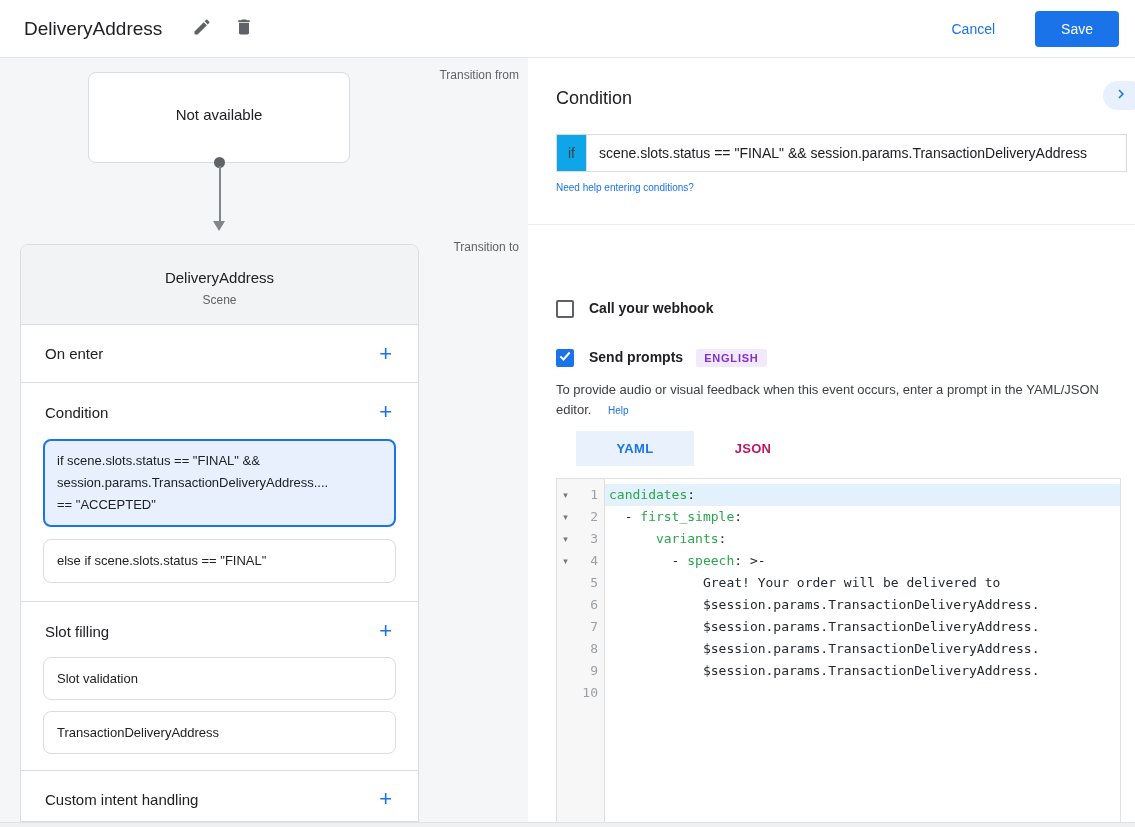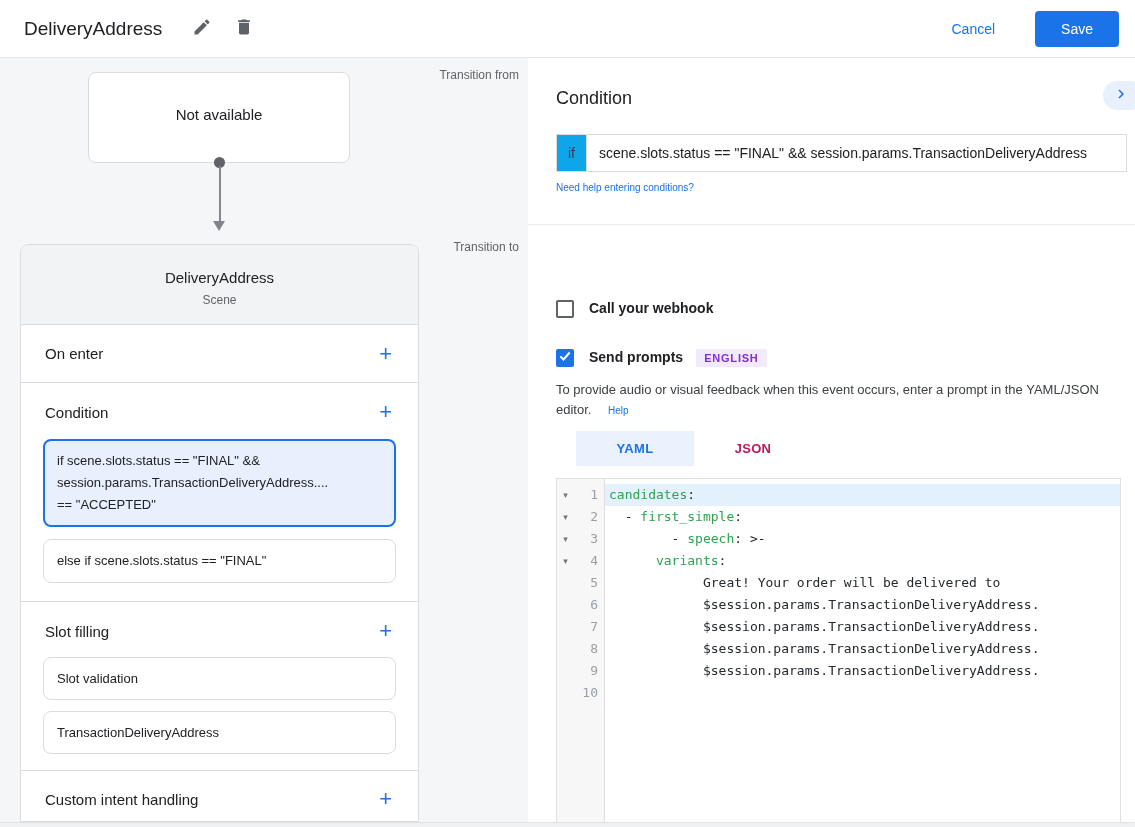--- a/index.html
+++ b/index.html
@@ -269,22 +269,22 @@
           <span class="lnum">9</span>
         </div>
         <div class="gutter-row">
           <span class="fold"></span>
           <span class="lnum">10</span>
         </div>
       </div>
     <div class="code">
         <div class="code-line active"><span class="key">candidates</span><span class="plain">:</span></div>
         <div class="code-line"><span class="plain">  - </span><span class="key">first_simple</span><span class="plain">:</span></div>
+        <div class="code-line"><span class="plain">      </span><span class="key">variants</span><span class="plain">:</span></div>
         <div class="code-line"><span class="plain">        - </span><span class="key">speech</span><span class="plain">: &gt;-</span></div>
-        <div class="code-line"><span class="plain">      </span><span class="key">variants</span><span class="plain">:</span></div>
         <div class="code-line"><span class="plain">            Great! Your order will be delivered to</span></div>
         <div class="code-line"><span class="plain">            $session.params.TransactionDeliveryAddress.</span></div>
         <div class="code-line"><span class="plain">            $session.params.TransactionDeliveryAddress.</span></div>
         <div class="code-line"><span class="plain">            $session.params.TransactionDeliveryAddress.</span></div>
         <div class="code-line"><span class="plain">            $session.params.TransactionDeliveryAddress.</span></div>
         <div class="code-line"></div>
       </div>
   </div>
 </div>
 

